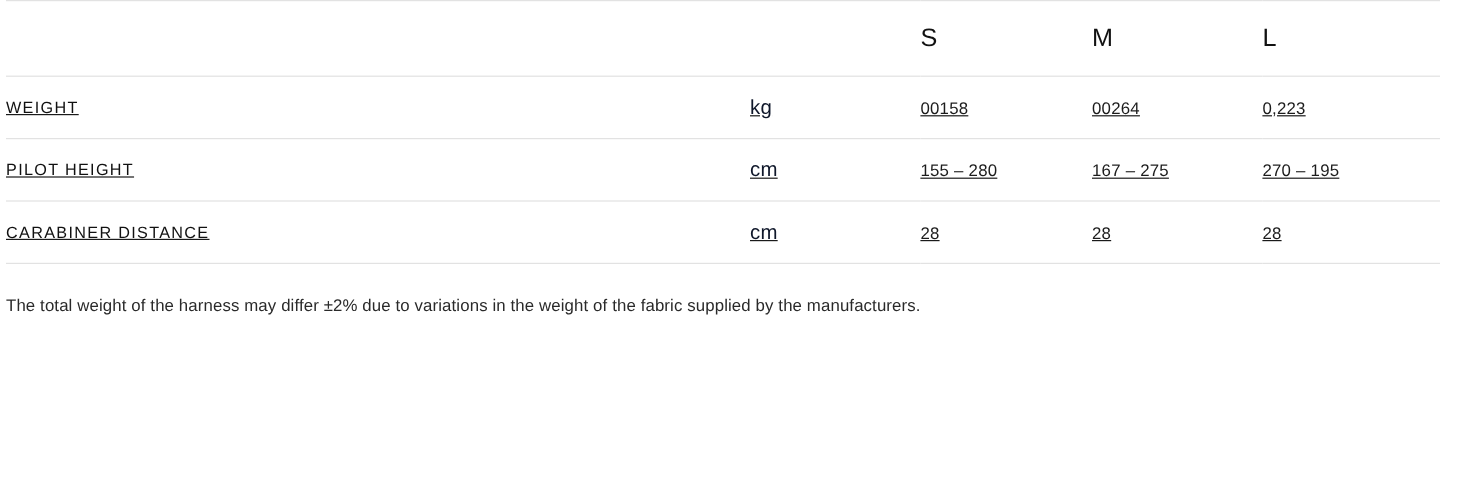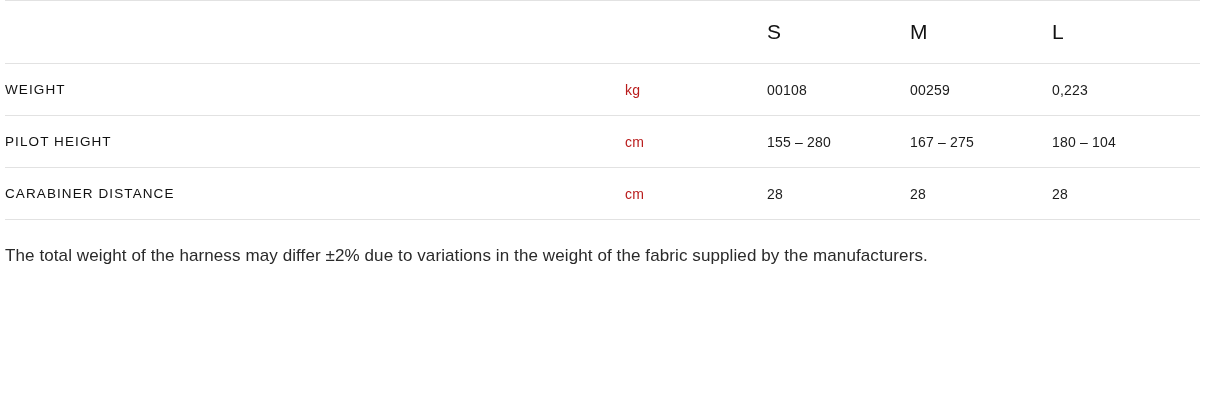--- a/index.html
+++ b/index.html
@@ -48,41 +48,41 @@
   .head-row th {
     height: 62px;
     font-size: 21px;
     font-weight: bold;
     letter-spacing: 0.3px;
     color: #121212;
   }
   .head-row th.blank { font-size: 0; }
 
   
-  tbody tr { height: 52px; }
+  tbody tr { height: 52px; text-decoration: underline; }
   td.label {
     font-size: 13.5px;
     font-weight: bold;
     letter-spacing: 1.1px;
     text-transform: uppercase;
     color: #111111;
   }
   td.unit {
-    font-size: 14px;
-    color: #b91c1c;
+    font-size: 17px;
+    color: #0f172a;
     letter-spacing: 0.2px;
   }
   td.val {
     font-size: 14px;
     color: #1c1c1c;
     letter-spacing: 0.2px;
   }
   .footnote {
     margin: 26px 0 0 5px;
-    font-size: 17px;
+    font-size: 14px;
     color: #2a2a2a;
     letter-spacing: 0.1px;
   }
 </style>
 </head>
 <body>
 
 <div class="wrap">
 
   <table class="spec">
@@ -99,30 +99,30 @@
         <th class="blank"></th>
         <th>S</th>
         <th>M</th>
         <th>L</th>
       </tr>
     </thead>
     <tbody>
       <tr>
         <td class="label">WEIGHT</td>
         <td class="unit">kg</td>
-        <td class="val">00108</td>
-        <td class="val">00259</td>
+        <td class="val">00158</td>
+        <td class="val">00264</td>
         <td class="val">0,223</td>
       </tr>
       <tr>
         <td class="label">PILOT HEIGHT</td>
         <td class="unit">cm</td>
         <td class="val">155 – 280</td>
         <td class="val">167 – 275</td>
-        <td class="val">180 – 104</td>
+        <td class="val">270 – 195</td>
       </tr>
       <tr>
         <td class="label">CARABINER DISTANCE</td>
         <td class="unit">cm</td>
         <td class="val">28</td>
         <td class="val">28</td>
         <td class="val">28</td>
       </tr>
     </tbody>
   </table>

